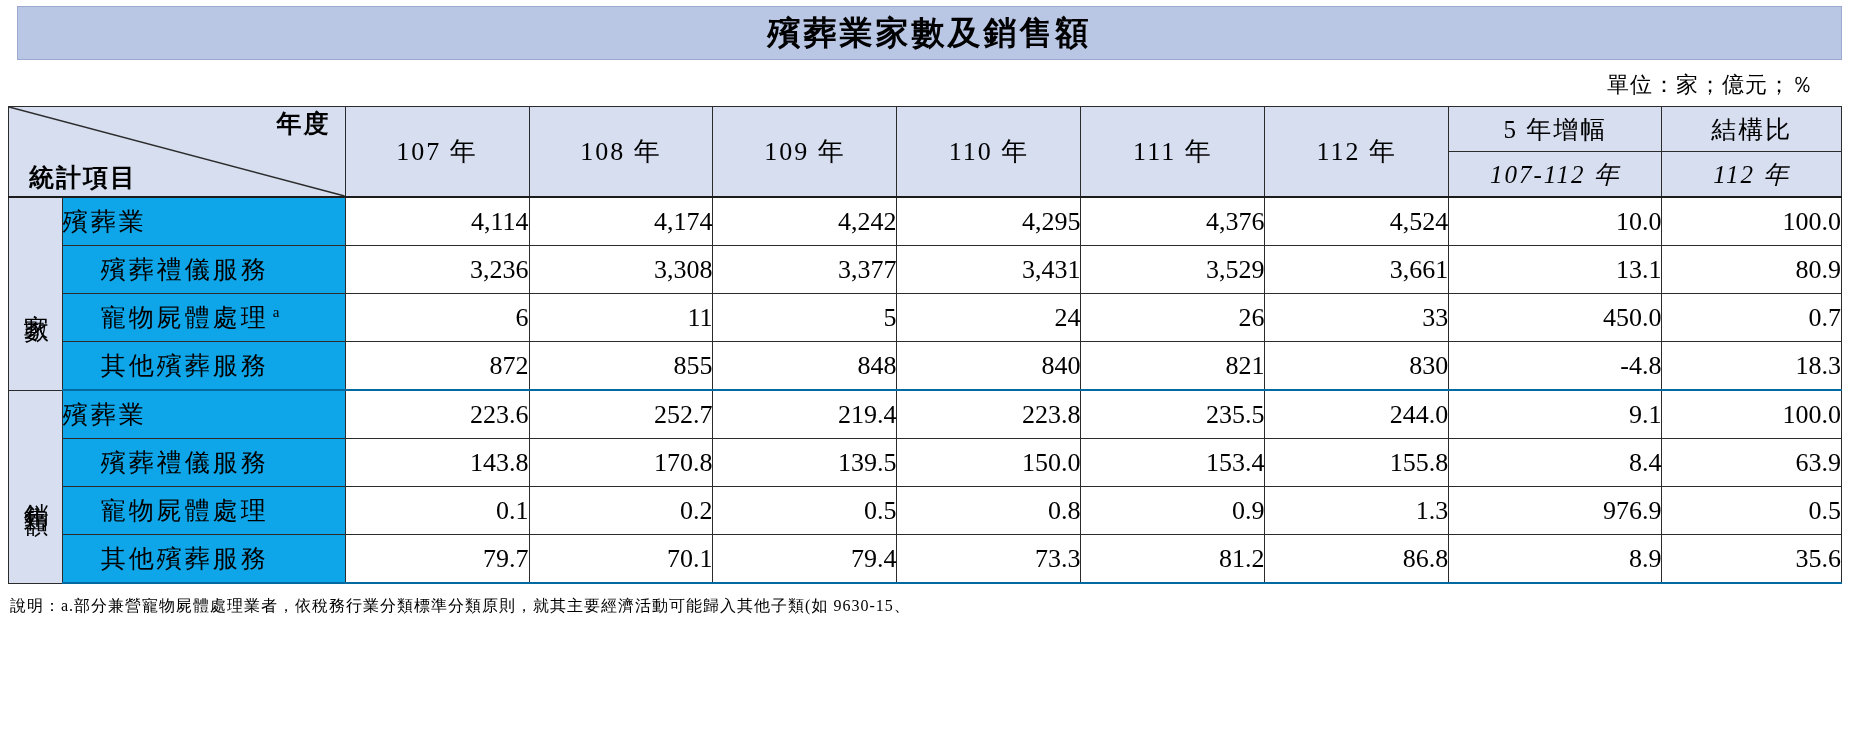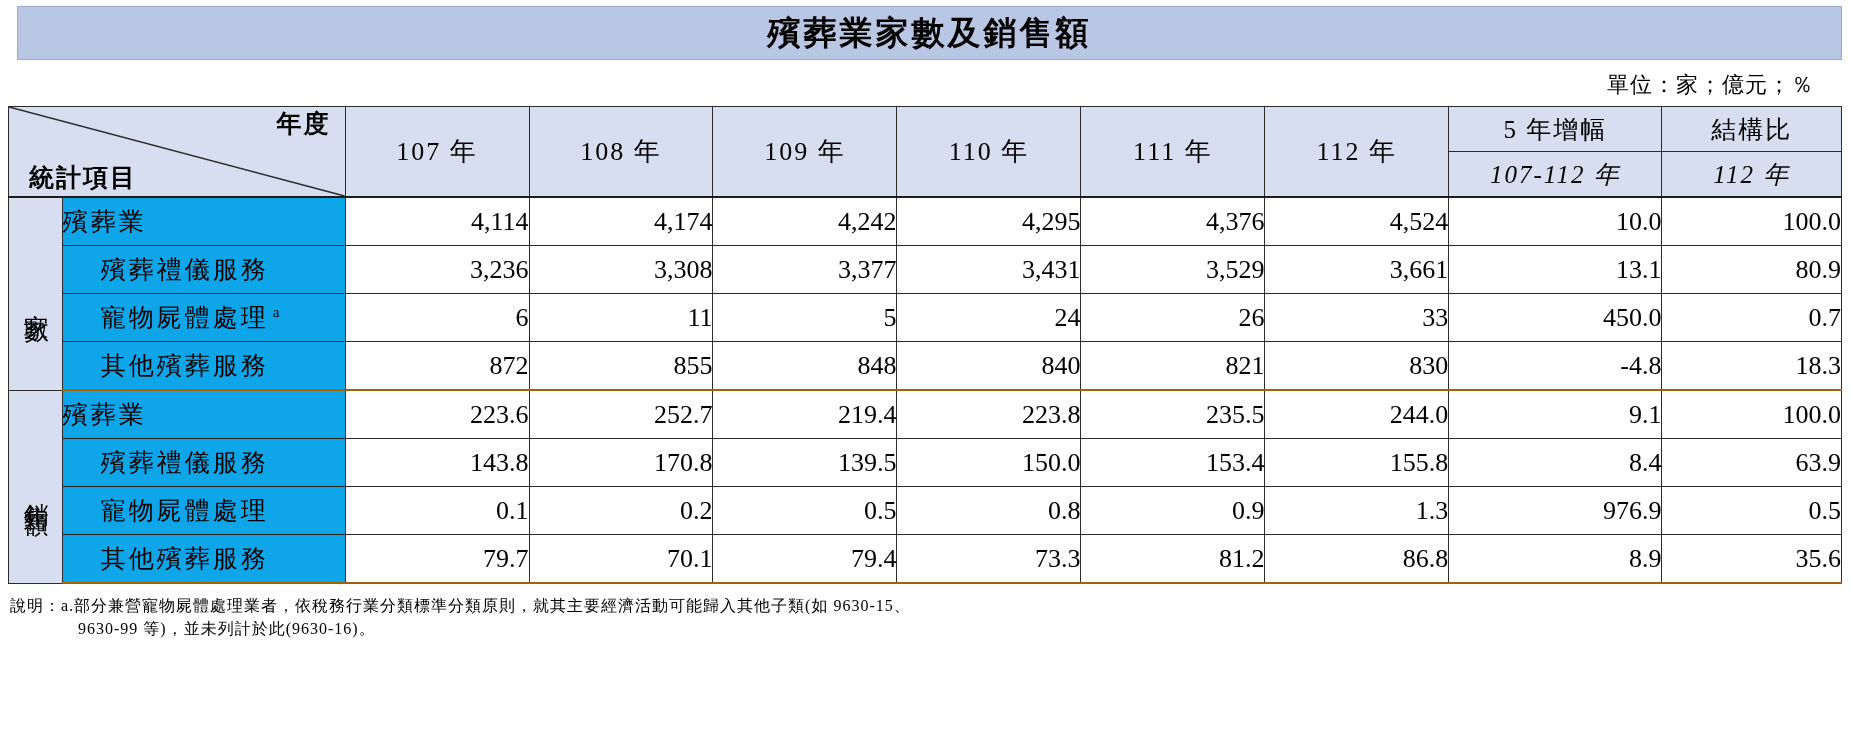--- a/index.html
+++ b/index.html
@@ -148,21 +148,21 @@
   
   td.num {
     text-align: right;
     padding-right: 16px;
     height: 47px;
     font-size: 26px;
     background: #ffffff;
   }
 
   
-  tr.group-end td, tr.group-end th { border-bottom: 2px solid #a16207; }
+  tr.group-end td, tr.group-end th { border-bottom: 2px solid #0369a1; }
   .thick-top { border-top: 2px solid #1c1c1c !important; }
 
   
   .note {
     margin: 10px 10px 0 10px;
     font-size: 16px;
     line-height: 1.45;
     letter-spacing: 1px;
   }
   .note .note-line2 {
@@ -314,16 +314,15 @@
           <td class="num">86.8</td>
           <td class="num">8.9</td>
           <td class="num">35.6</td>
         </tr>
       </tbody>
     </table>
   </div>
 
   <div class="note">
     <span>說明：a.部分兼營寵物屍體處理業者，依稅務行業分類標準分類原則，就其主要經濟活動可能歸入其他子類(如 9630-15、</span>
-    <span class="note-line2">9630-99 等)，並未列計於此(9630-16)。</span>
   </div>
 
 </div>
 
 </body></html>

